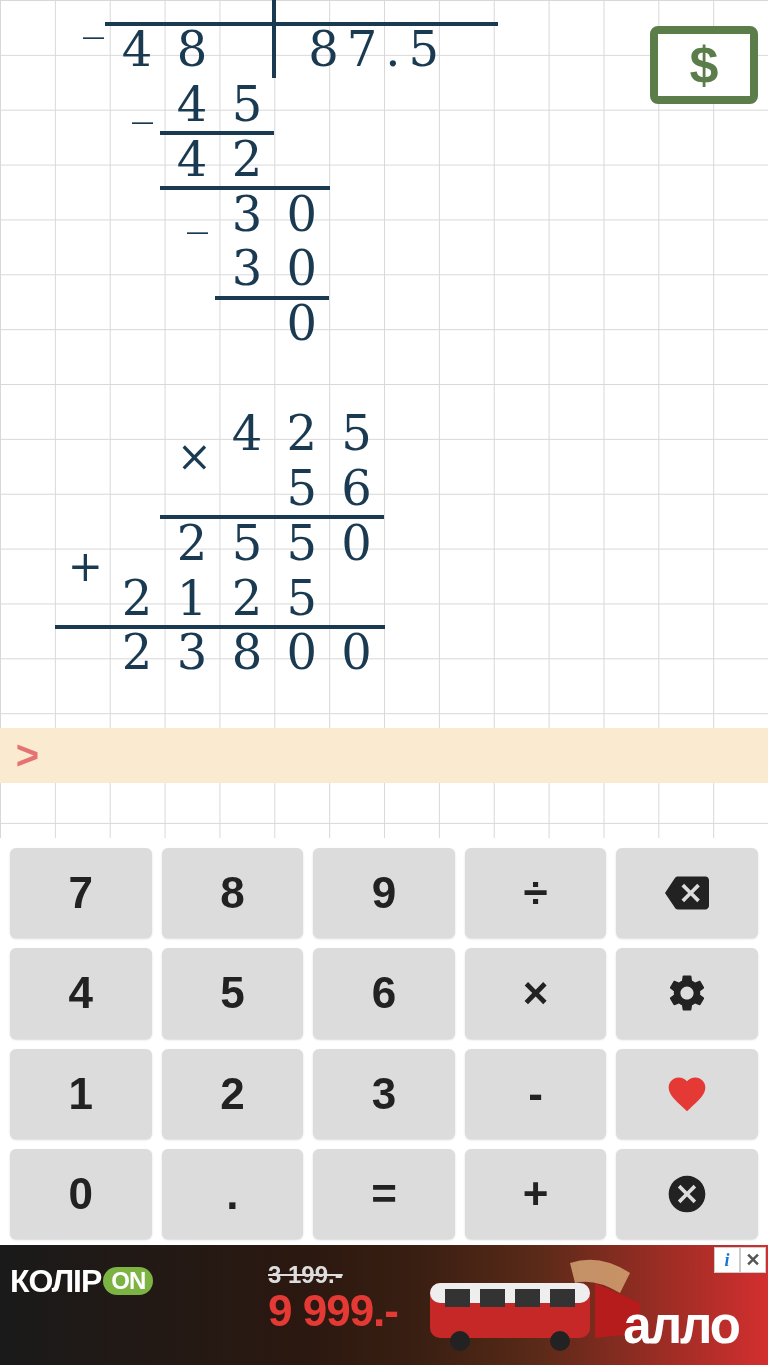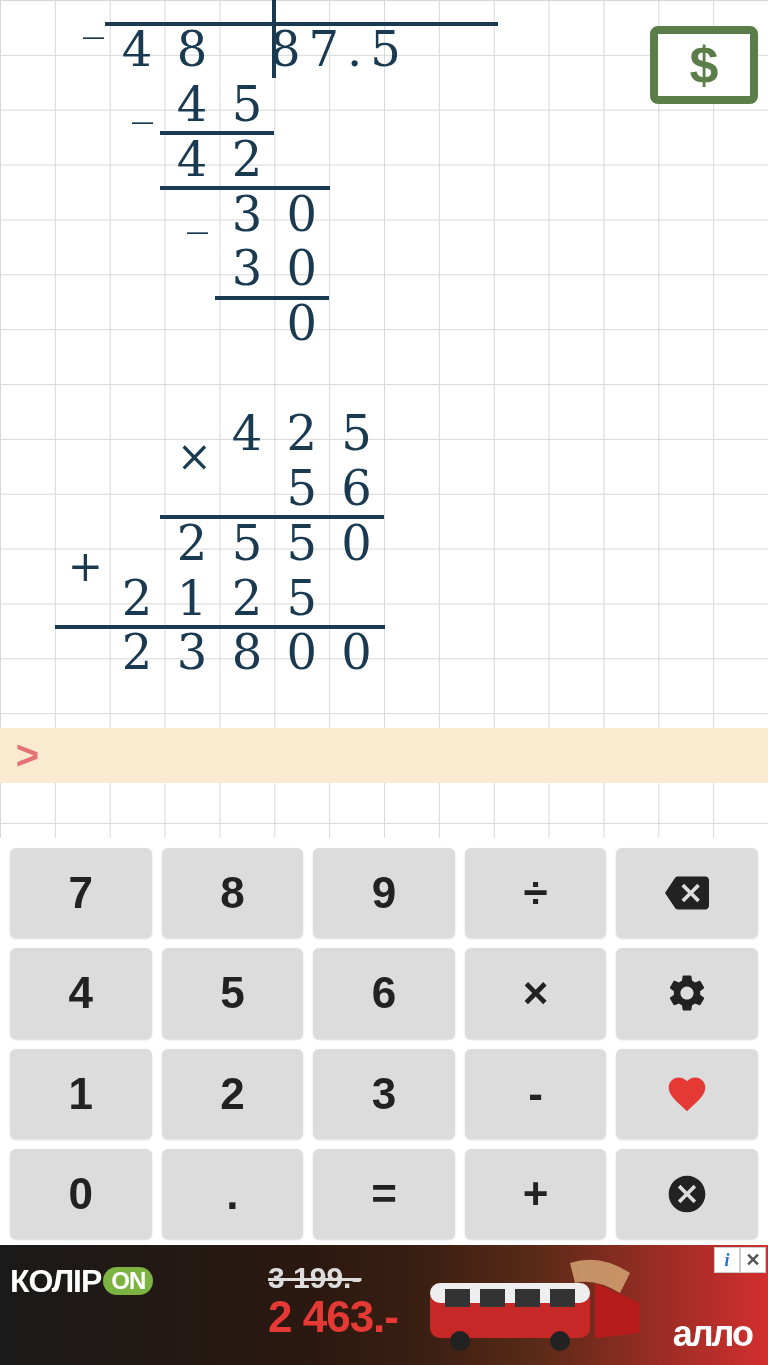--- a/index.html
+++ b/index.html
@@ -90,44 +90,44 @@
   }
   .ad-left { position: absolute; left: 10px; top: 18px; }
   .ad-brand { font-size: 32px; font-weight: 700; letter-spacing: -1px; color:#fff; }
   .ad-brand .on {
     display: inline-block; background: #7cb342; color: #fff;
     border-radius: 14px; padding: 0 8px; margin-left: 2px;
     font-size: 24px; position: relative; top: -3px;
   }
   .ad-product { font-size: 20px; margin-top: 6px; color: #eee; }
   .ad-center { position: absolute; left: 268px; top: 16px; text-align: left; }
-  .ad-old-price { font-size: 30px; text-decoration: line-through; color: #ddd; font-weight: 600; }
+  .ad-old-price { font-size: 24px; text-decoration: line-through; color: #ddd; font-weight: 600; }
   .ad-new-price { font-size: 44px; font-weight: 900; color: #e53935; line-height: 1; letter-spacing:-1px; }
   .ad-right-brand {
-    position: absolute; right: 16px; bottom: 10px;
-    font-size: 36px; font-weight: 900; color: #fff;
+    position: absolute; right: 29px; bottom: 10px;
+    font-size: 51px; font-weight: 900; color: #fff;
     letter-spacing: -2px; text-transform: lowercase;
   }
   .ad-train {
     position: absolute; left: 410px; top: 8px; width: 240px; height: 104px;
   }
 </style>
 </head>
 <body>
 
 <div class="work-area">
   <div class="grid-bg"></div>
 
   <div class="currency-btn">
     <span>$</span>
   </div>
 
   <div class="cell" style="left:109.7px; top:22px;">4</div>
   <div class="cell" style="left:164.6px; top:22px;">8</div>
-  <div class="cell" style="left:270px; top:22px; width:164px; text-align:left; letter-spacing:8px;">87.5</div>
+  <div class="cell" style="left:283px; top:22px; width:164px; text-align:right; letter-spacing:8px;">87.5</div>
 
   <div class="vline" style="left:272px; top:-12px; height:90px;"></div>
   <div class="hline" style="left:272px; top:22px; width:226px;"></div>
 
   <div class="hline" style="left:105px; top:22px; width:168px;"></div>
 
   <div class="cell op" style="left:66px; top:-12px;">_</div>
 
   <div class="cell op" style="left:115px; top:73px;">_</div>
   <div class="cell" style="left:164.6px; top:77px;">4</div>
@@ -226,21 +226,21 @@
     <span style="font-style:italic; font-family:Georgia,serif;">i</span>
     <span style="color:#555;">✕</span>
   </div>
   <div class="ad-left">
     <div class="ad-brand">
       <span>КОЛІР</span><span class="on">ON</span>
     </div>
   </div>
   <div class="ad-center">
     <div class="ad-old-price">3 199.-</div>
-    <div class="ad-new-price">2 463.-</div>
+    <div class="ad-new-price">9 999.-</div>
   </div>
   <svg class="ad-train" viewBox="0 0 240 104">
     <rect x="20" y="30" width="160" height="55" rx="10" fill="#c62828"></rect>
     <rect x="20" y="30" width="160" height="20" rx="10" fill="#eee"></rect>
     <rect x="35" y="36" width="25" height="18" fill="#333"></rect>
     <rect x="70" y="36" width="25" height="18" fill="#333"></rect>
     <rect x="105" y="36" width="25" height="18" fill="#333"></rect>
     <rect x="140" y="36" width="25" height="18" fill="#333"></rect>
     <circle cx="50" cy="88" r="10" fill="#222"></circle>
     <circle cx="150" cy="88" r="10" fill="#222"></circle>

